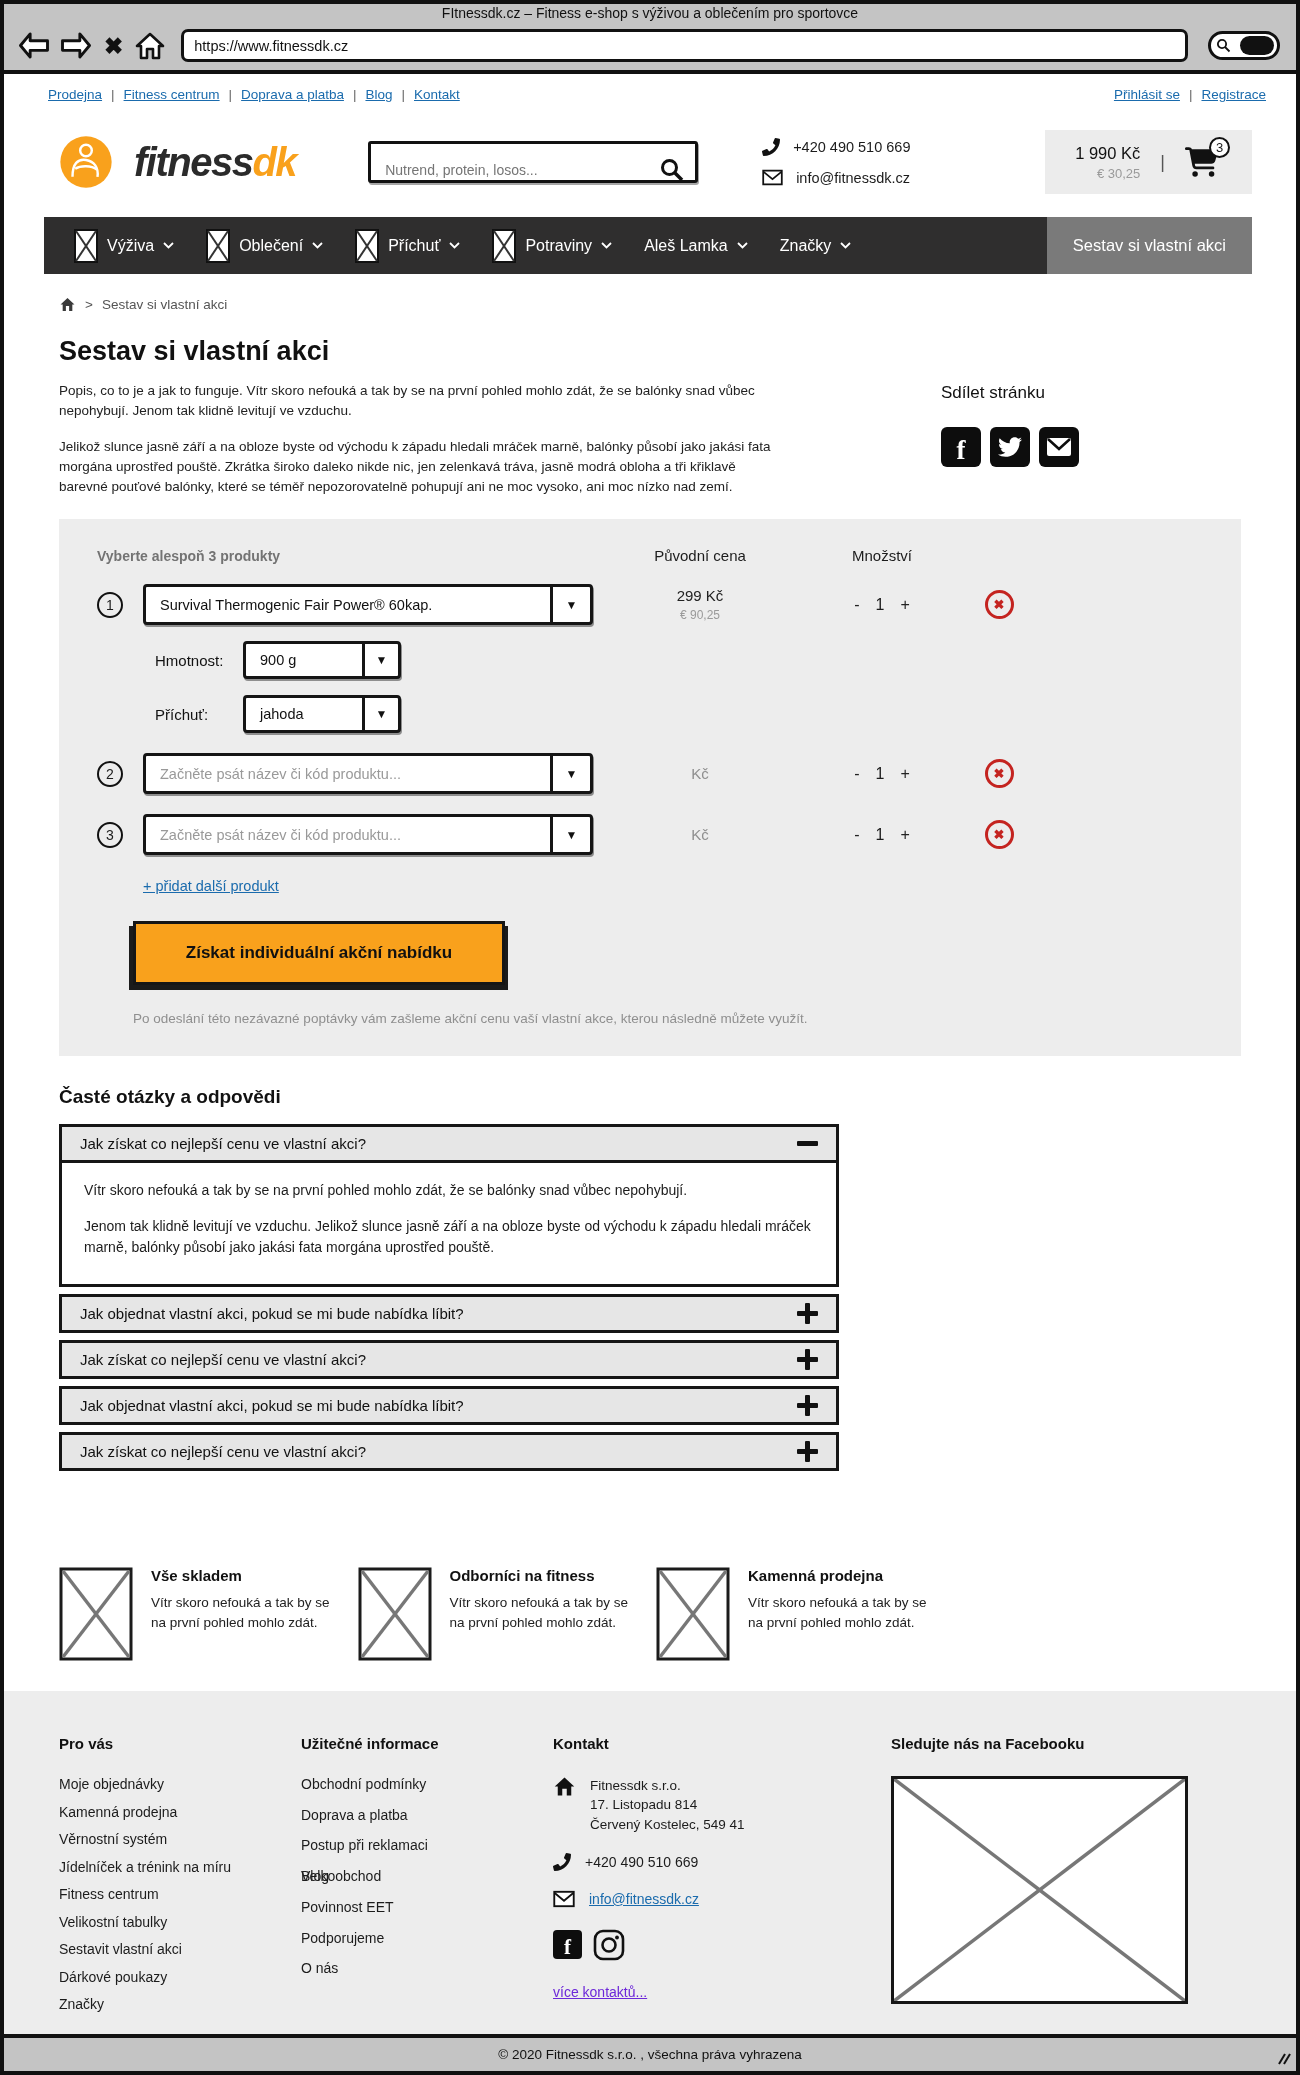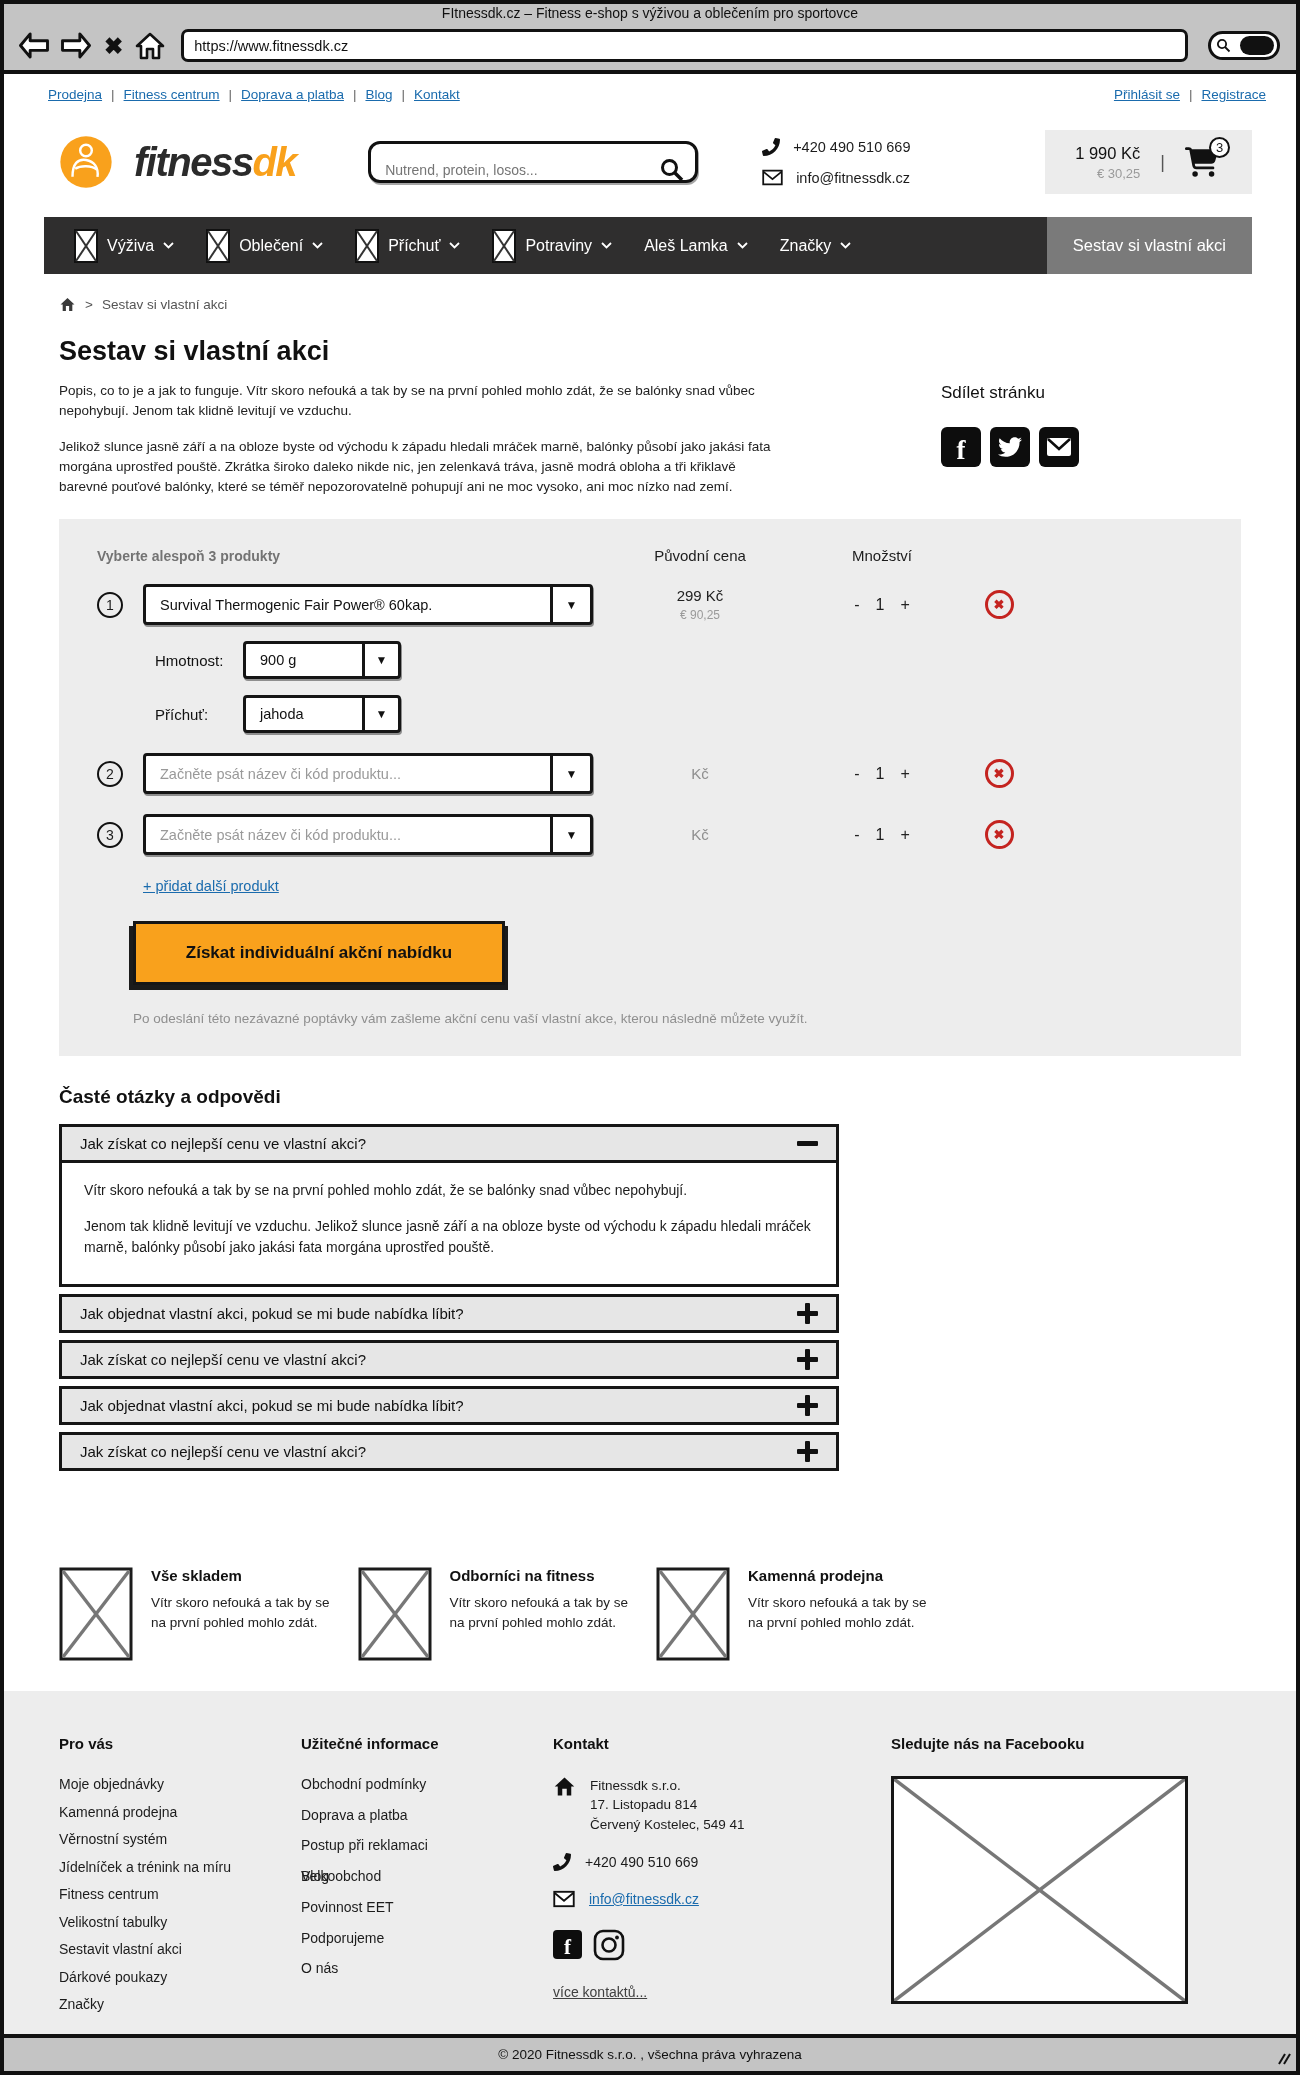--- a/index.html
+++ b/index.html
@@ -26,21 +26,21 @@
   .toplinks { display:flex; align-items:center; padding:13px 30px 9px 44px; font-size:13.5px; }
   .toplinks a { color:#1a6bad; text-decoration:underline; cursor:pointer; }
   .sep { color:#666; padding:0 9px; }
   .toplinks .spacer { flex:1; }
 
   
   .shop-header { display:flex; align-items:center; padding:14px 44px 16px 55px; height:104px; }
   .logo { display:flex; align-items:center; gap:21px; cursor:pointer; }
   .logo-word { font-size:40px; font-weight:800; font-style:italic; color:#2b2b2b; letter-spacing:-1.5px; line-height:1; }
   .logo-word .dk { color:#f9a11c; }
-  .searchbox { margin-left:72px; width:330px; height:42px; border:3px solid #111; border-radius:12px;
+  .searchbox { margin-left:72px; width:330px; height:42px; border:3px solid #111; border-radius:3px;
                background:#fff; display:flex; align-items:center; padding:16px 10px 0 14px; box-shadow:1px 2px 0 rgba(0,0,0,.35); }
   .searchbox input { border:none; outline:none; flex:1; font-size:14px; font-family:inherit; color:#333; background:transparent; }
   .contact { margin-left:64px; display:flex; flex-direction:column; gap:13px; font-size:14.5px; }
   .contact-row { display:flex; align-items:center; gap:13px; }
   .cartbox { margin-left:auto; background:#ececec; padding:13px 26px 13px 30px; display:flex; align-items:center; gap:20px; }
   .cart-price { text-align:right; }
   .cart-czk { font-size:16.5px; color:#111; }
   .cart-eur { font-size:13px; color:#9a9a9a; margin-top:3px; }
   .cart-div { color:#555; font-size:18px; }
   .cart-wrap { position:relative; padding:4px 8px 0 0; cursor:pointer; }
@@ -134,21 +134,21 @@
   .f-col2 .f-item { margin-bottom:14.5px; }
   .overlap-wrap { position:relative; height:17px; }
   .overlap-wrap span { position:absolute; left:0; top:0; }
   .addr-row { display:flex; gap:14px; font-size:13.5px; line-height:1.42; }
   .c-row { display:flex; align-items:center; gap:14px; margin-top:19px; font-size:14px; }
   .c-row a { color:#1a6bad; text-decoration:underline; cursor:pointer; }
   .soc-row { display:flex; align-items:center; gap:11px; margin-top:21px; }
   .fb-sq { width:29px; height:29px; background:#0d0d0d; border-radius:4px; display:flex; align-items:center;
            justify-content:center; cursor:pointer; }
   .fb-sq span { color:#fff; font-size:21px; font-weight:700; font-family:"Liberation Serif", serif; margin-top:5px; }
-  .more-link { display:inline-block; margin-top:23px; color:#404040; text-decoration:underline; font-size:14px; cursor:pointer; }
+  .more-link { display:inline-block; margin-top:23px; color:#6d28d9; text-decoration:underline; font-size:14px; cursor:pointer; }
   .fb-box { margin-top:18px; width:297px; height:228px; background:#fff; border:3px solid #161616; }
   .f-col4 { padding-left:60px; }
 
   
   .copybar { position:absolute; left:0; right:0; bottom:0; height:37px; background:#c4c4c4; border-top:4px solid #111;
              display:flex; align-items:center; justify-content:center; font-size:13.5px; color:#111; }
   .grip { position:absolute; right:4px; bottom:3px; cursor:nwse-resize; }
 
   .ximg { background:#fff; }
 </style>

